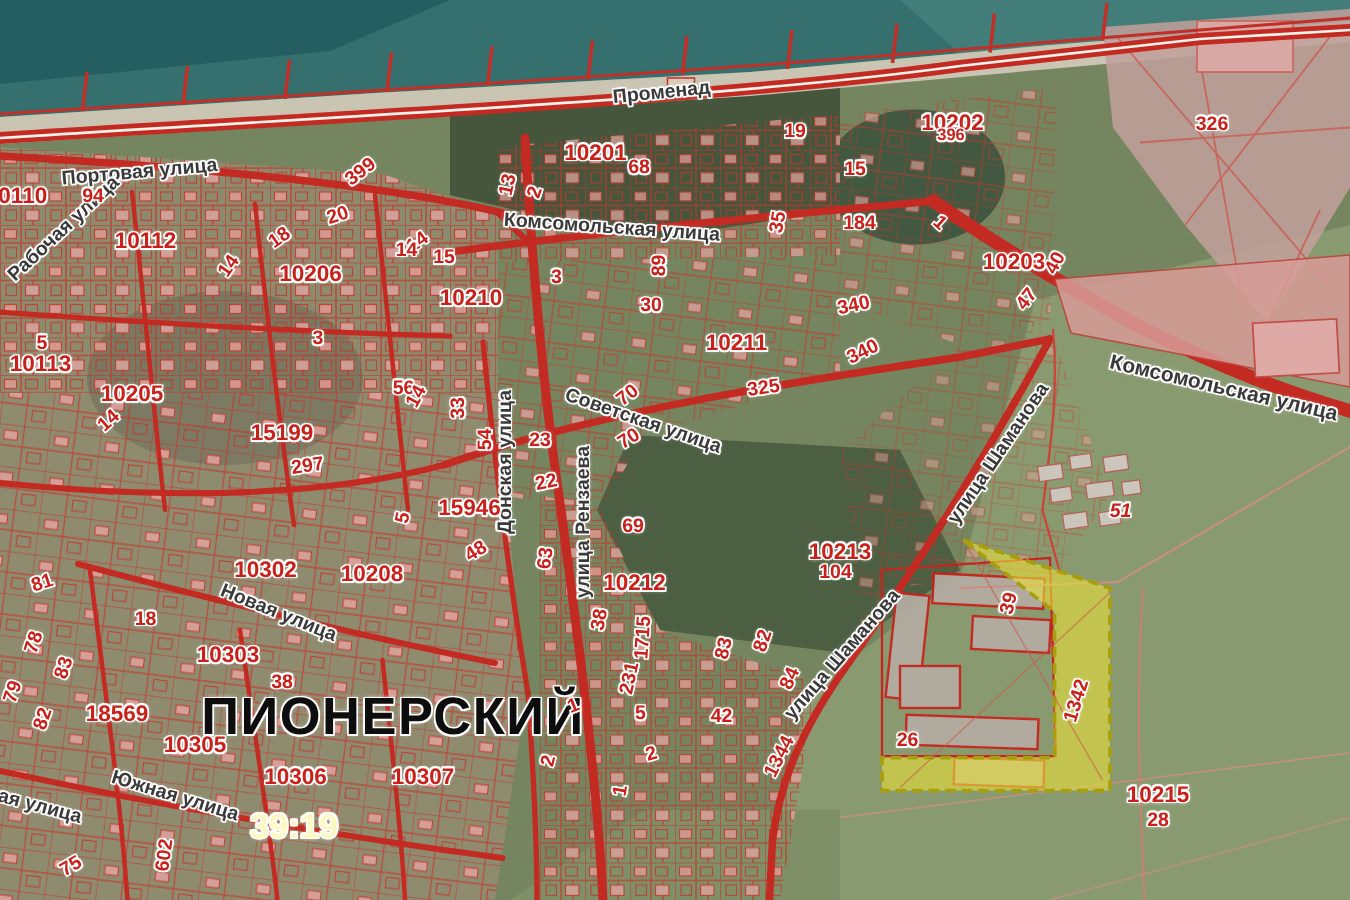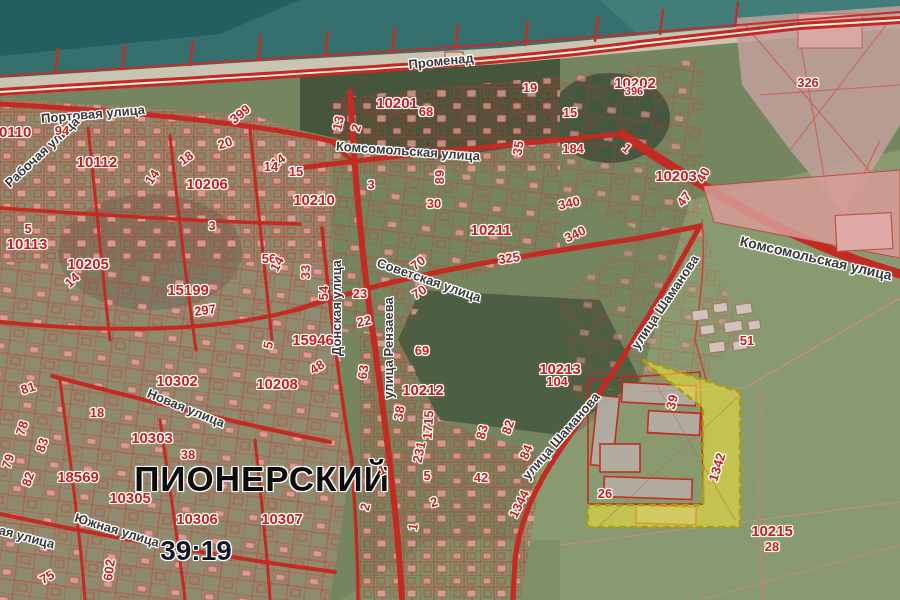--- a/index.html
+++ b/index.html
@@ -8,21 +8,21 @@
   #terrain{position:absolute;left:0;top:0;}
   #labels{position:absolute;left:0;top:0;width:900px;height:600px;}
   .lbl{position:absolute;transform:translate(-50%,-50%) rotate(var(--r,0deg));
        font-weight:bold;white-space:nowrap;line-height:1;pointer-events:none;
        text-shadow:-1px -1px 0 #fff,1px -1px 0 #fff,-1px 1px 0 #fff,1px 1px 0 #fff,
                    0 -1px 0 #fff,0 1px 0 #fff,-1px 0 0 #fff,1px 0 0 #fff,0 0 3px #fff;}
   .num{color:#c8201a;font-size:13px;}
   .quarter{color:#c8201a;font-size:15px;}
   .street{color:#3a3a3a;font-size:13px;}
   .place{color:#0d0d0d;font-size:35px;letter-spacing:1px;}
-  .district{color:#0f172a;font-size:28px;}
+  .district{color:#fef9c3;font-size:23px;}
 </style>
 </head>
 <body>
 
 <div id="map">
   <svg id="terrain" width="900" height="600" viewBox="0 0 900 600">
     <defs>
       <pattern id="meshA" width="30" height="25" patternUnits="userSpaceOnUse">
         <path d="M0,0 H30 M0,0 V25 M0,12 H14 M14,0 V25 M14,12 H30 M22,12 V25" stroke="#c8352c" stroke-width="1" fill="none" opacity="0.9"></path>
         <rect x="3" y="3" width="8" height="6" fill="#e09a94" stroke="#c8352c" stroke-width="0.8"></rect>
@@ -170,21 +170,21 @@
       <div class="lbl street" style="left: 117px; top: 530px; --r: 17deg;">Южная улица</div>
       <div class="lbl quarter" style="left: 11px; top: 131px; --r: 0deg;">10110</div>
       <div class="lbl quarter" style="left: 97px; top: 161px; --r: 0deg;">10112</div>
       <div class="lbl quarter" style="left: 27px; top: 243px; --r: 0deg;">10113</div>
       <div class="lbl quarter" style="left: 397px; top: 102px; --r: 0deg;">10201</div>
       <div class="lbl quarter" style="left: 635px; top: 82px; --r: 0deg;">10202</div>
       <div class="lbl quarter" style="left: 676px; top: 175px; --r: 0deg;">10203</div>
       <div class="lbl quarter" style="left: 88px; top: 263px; --r: 0deg;">10205</div>
       <div class="lbl quarter" style="left: 207px; top: 183px; text-align: right; --r: 0deg;">10206</div>
       <div class="lbl quarter" style="left: 188px; top: 289px; --r: 0deg;">15199</div>
-      <div class="lbl quarter" style="left: 248px; top: 383px; margin-left: 29px; --r: 0deg;">10208</div>
+      <div class="lbl quarter" style="left: 248px; top: 383px; --r: 0deg;">10208</div>
       <div class="lbl quarter" style="left: 313px; top: 339px; --r: 0deg;">15946</div>
       <div class="lbl quarter" style="left: 314px; top: 199px; --r: 0deg;">10210</div>
       <div class="lbl quarter" style="left: 491px; top: 229px; --r: 0deg;">10211</div>
       <div class="lbl quarter" style="left: 423px; top: 389px; --r: 0deg;">10212</div>
       <div class="lbl quarter" style="left: 560px; top: 368px; --r: 0deg;">10213</div>
       <div class="lbl quarter" style="left: 772px; top: 530px; --r: 0deg;">10215</div>
       <div class="lbl quarter" style="left: 177px; top: 380px; --r: 0deg;">10302</div>
       <div class="lbl quarter" style="left: 152px; top: 437px; text-align: right; --r: 0deg;">10303</div>
       <div class="lbl quarter" style="left: 78px; top: 476px; --r: 0deg;">18569</div>
       <div class="lbl quarter" style="left: 130px; top: 497px; --r: 0deg;">10305</div>
@@ -247,20 +247,20 @@
       <div class="lbl num" style="left: 508px; top: 427px; --r: -72deg;">82</div>
       <div class="lbl num" style="left: 526px; top: 452px; --r: -66deg;">84</div>
       <div class="lbl num" style="left: 481px; top: 477px; --r: 0deg;">42</div>
       <div class="lbl num" style="left: 382px; top: 470px; --r: -22deg;">1</div>
       <div class="lbl num" style="left: 427px; top: 475px; --r: 0deg;">5</div>
       <div class="lbl num" style="left: 434px; top: 502px; --r: -16deg;">2</div>
       <div class="lbl num" style="left: 365px; top: 507px; --r: -76deg;">2</div>
       <div class="lbl num" style="left: 413px; top: 527px; --r: -80deg;">1</div>
       <div class="lbl num" style="left: 519px; top: 504px; --r: -63deg;">1344</div>
       <div class="lbl num" style="left: 605px; top: 493px; --r: 0deg;">26</div>
-      <div class="lbl num" style="left: 747px; top: 340px; --r: 0deg;">51</div>
+      <div class="lbl num" style="left: 747px; top: 340px; font-style: italic; --r: 0deg;">51</div>
       <div class="lbl num" style="left: 672px; top: 402px; --r: -76deg;">39</div>
       <div class="lbl num" style="left: 772px; top: 546px; --r: 0deg;">28</div>
       <div class="lbl num" style="left: 109px; top: 570px; --r: -82deg;">602</div>
       <div class="lbl num" style="left: 47px; top: 577px; --r: -30deg;">75</div>
       <div class="lbl num" style="left: 717px; top: 467px; --r: -73deg;">1342</div>
     </div>
 </div>
 
 </body></html>

